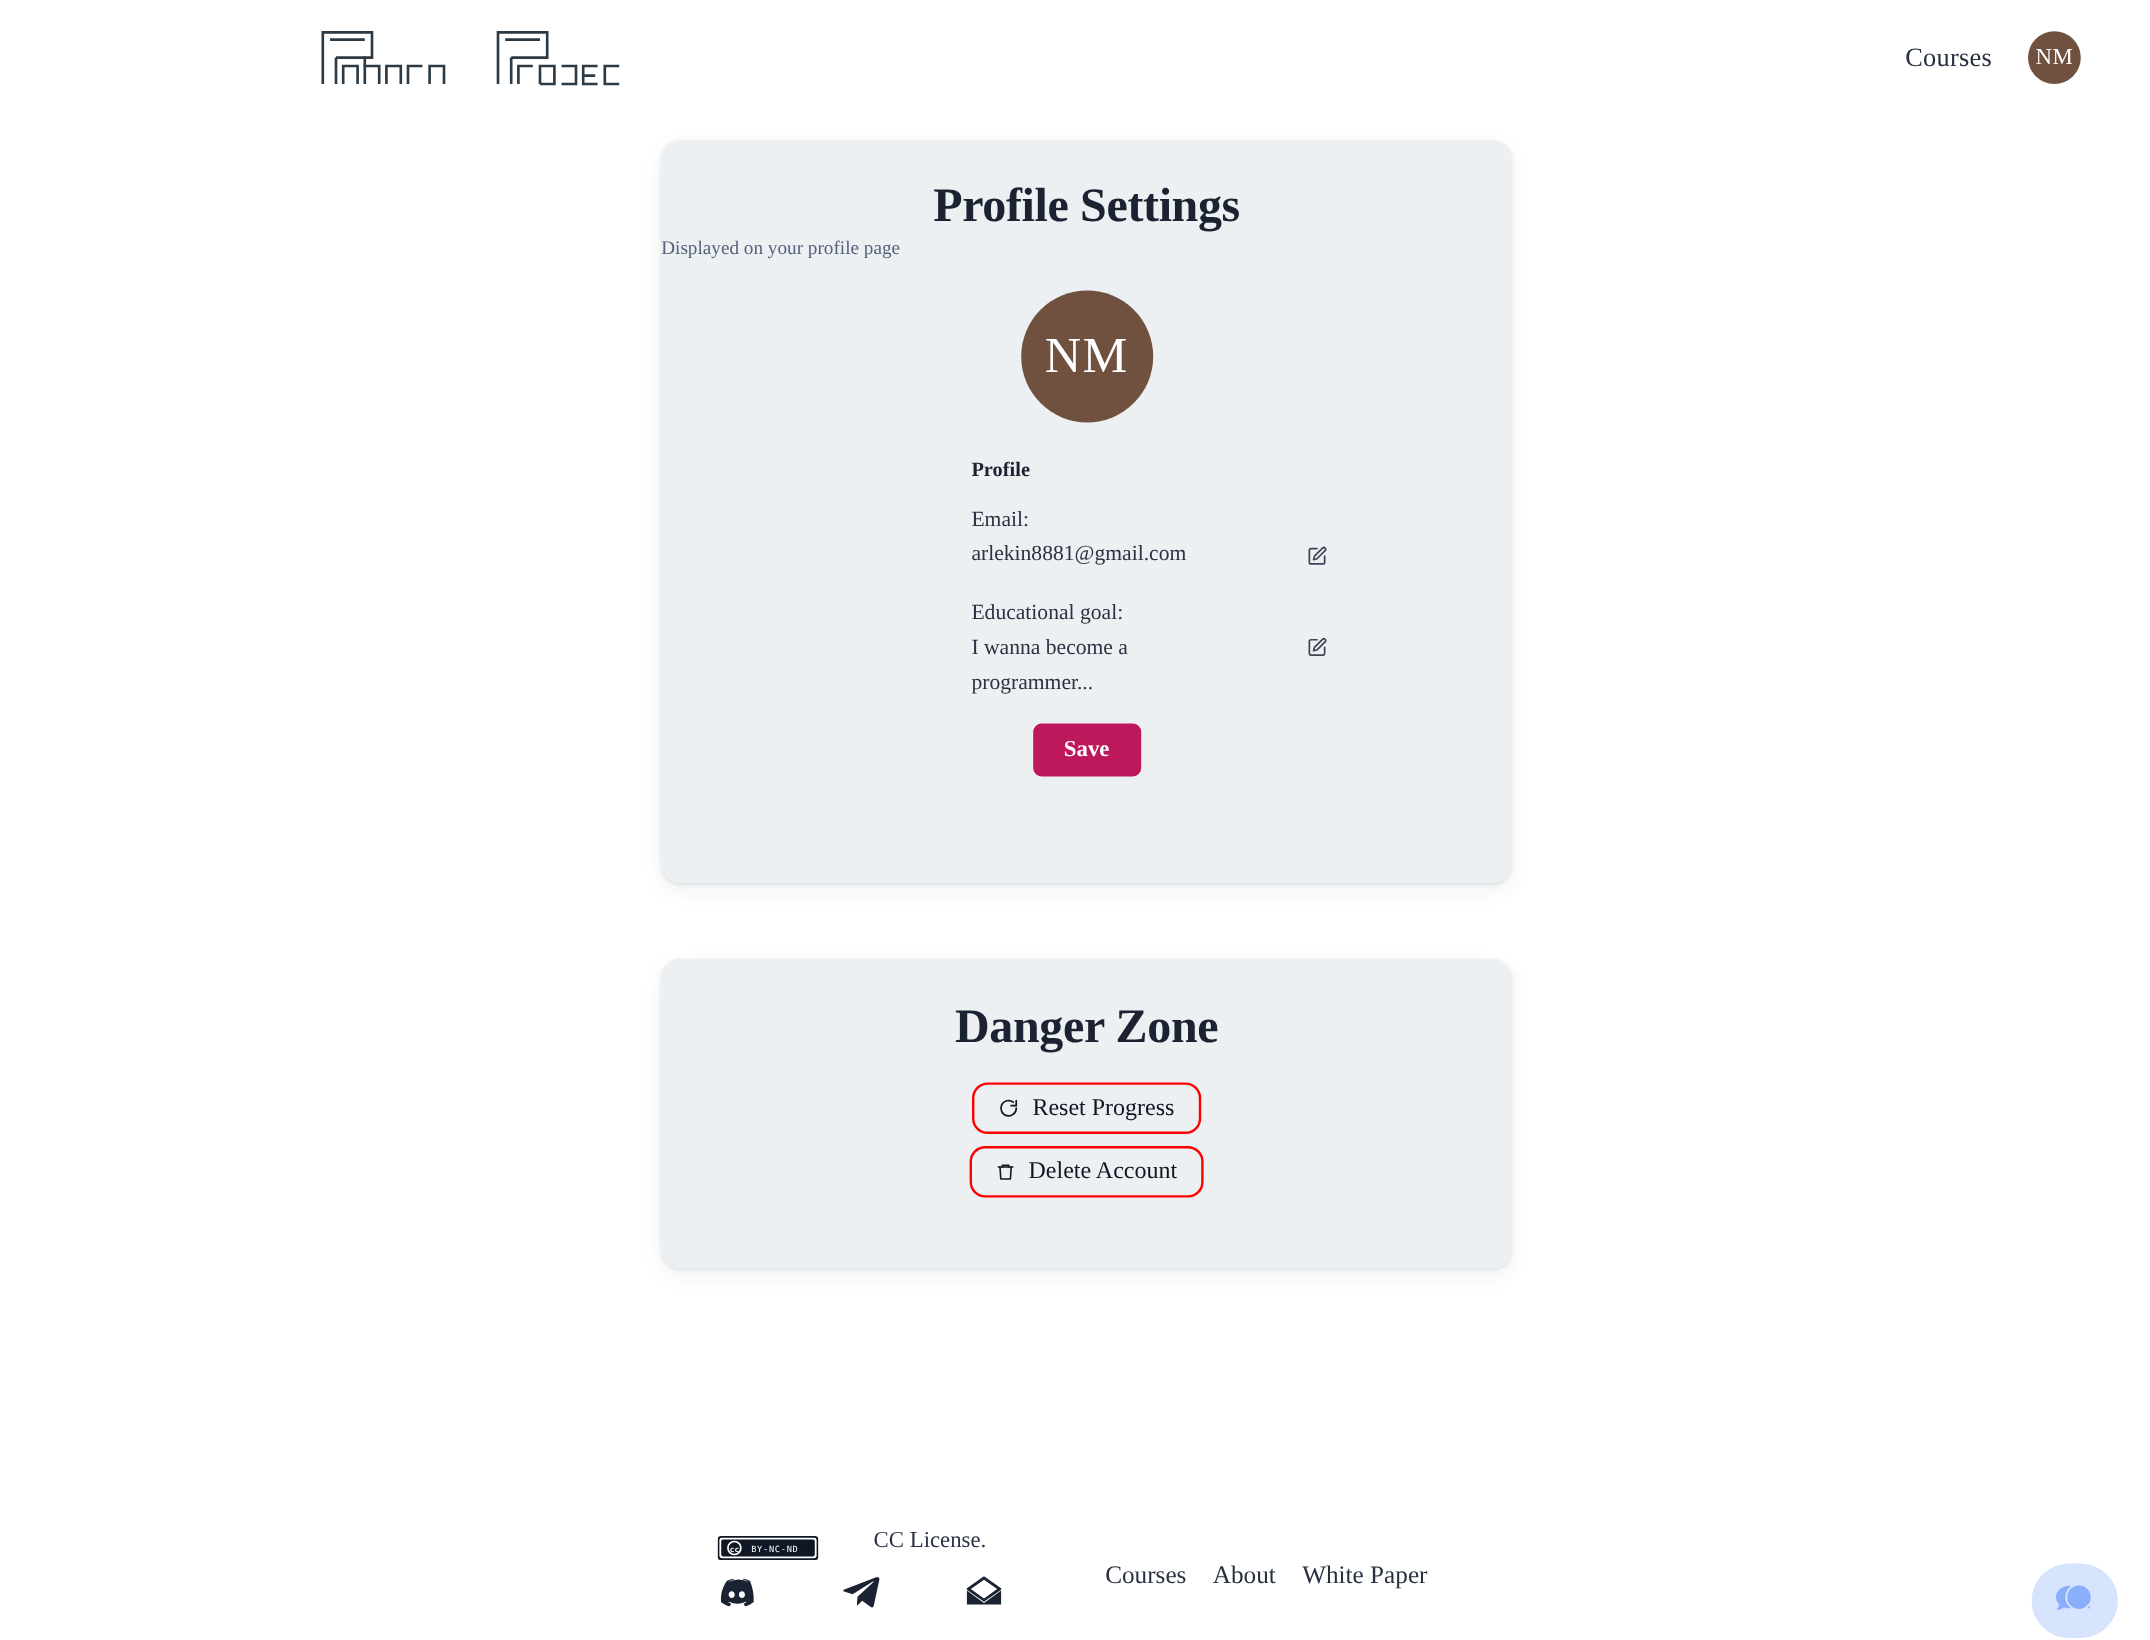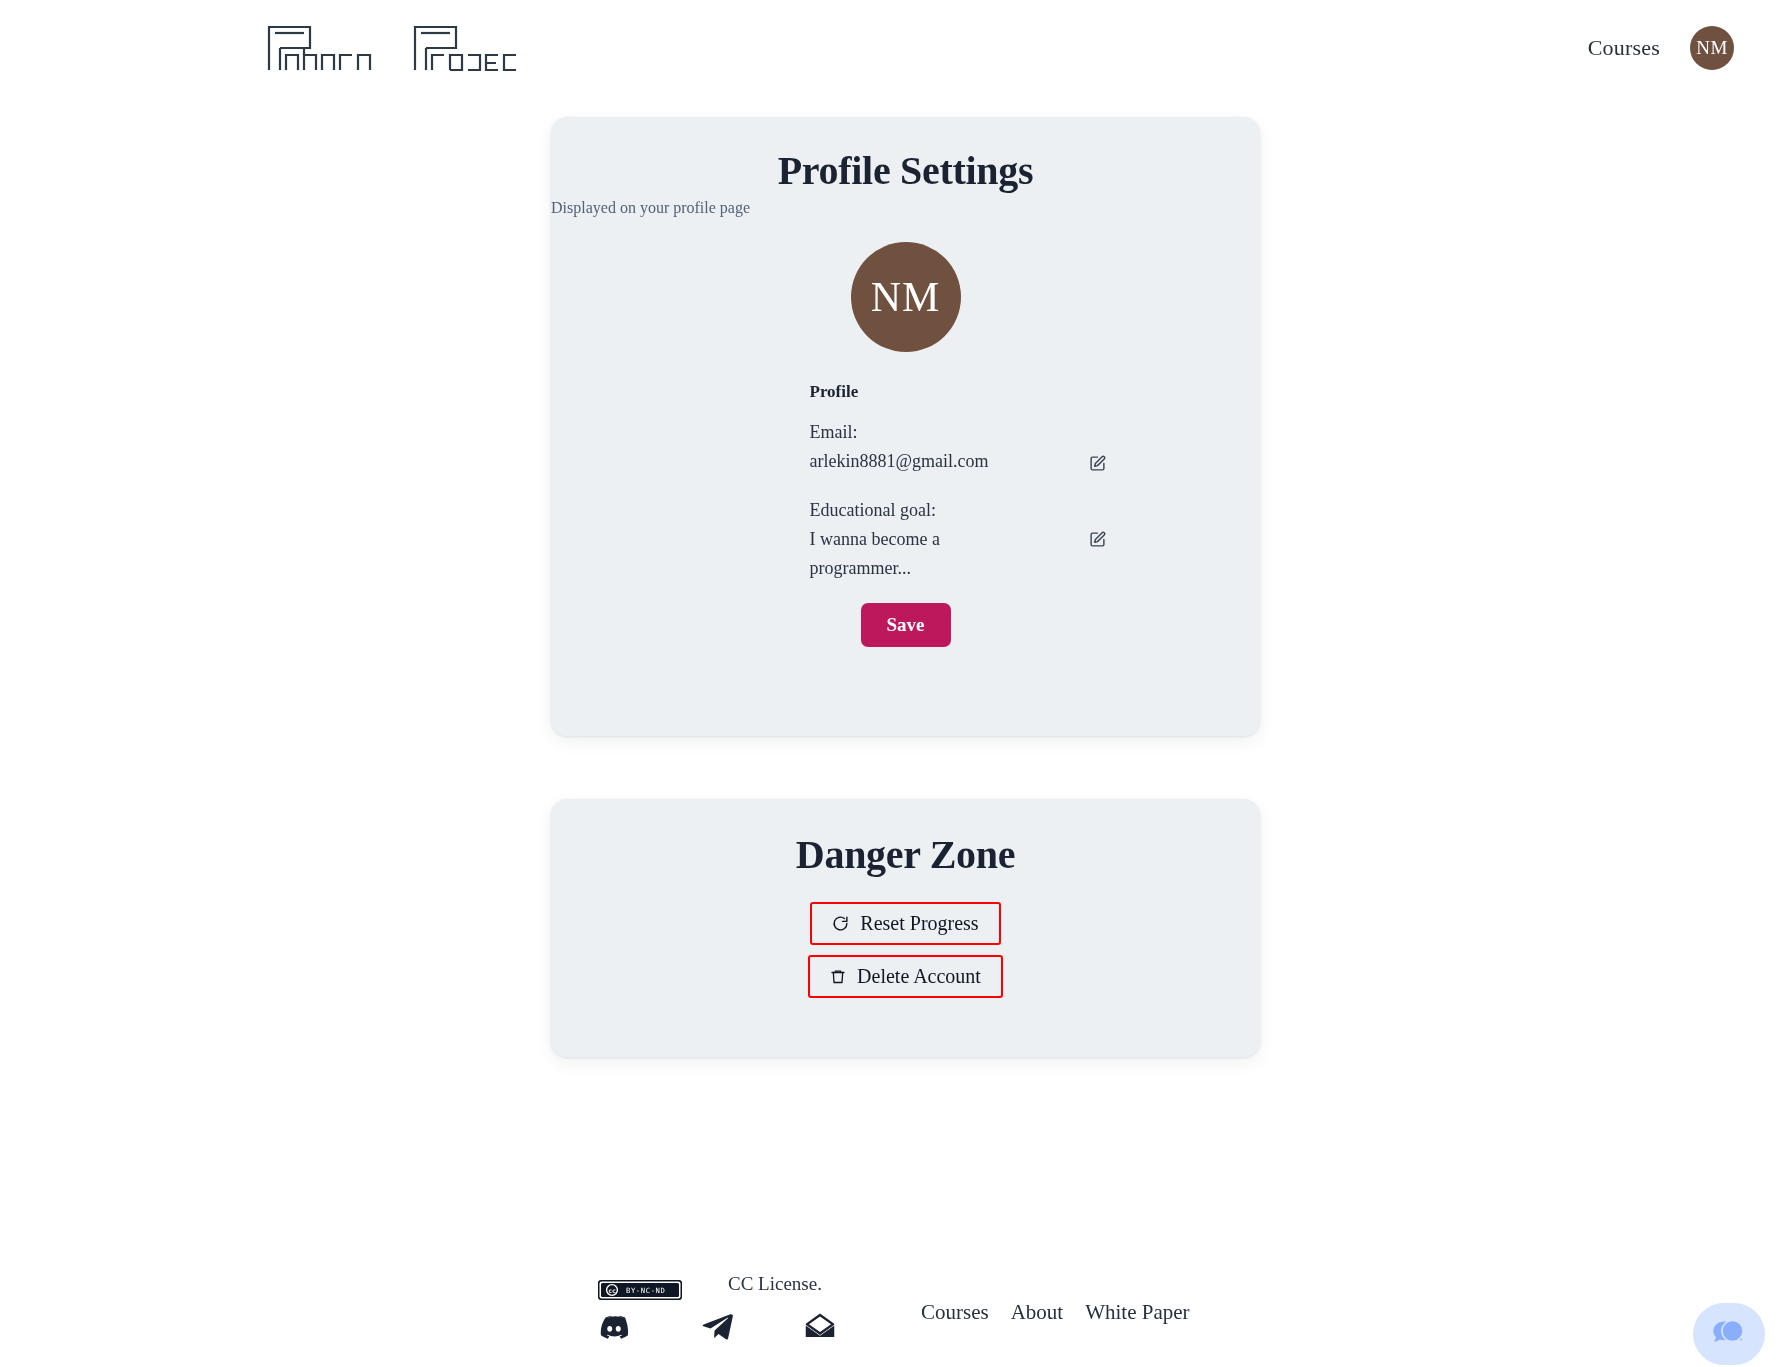--- a/index.html
+++ b/index.html
@@ -151,21 +151,21 @@
   .danger-btns {
     margin-top: 24px;
     display: flex;
     flex-direction: column;
     align-items: center;
     gap: 10px;
   }
   .danger-btn {
     background: #ecf0f2;
     border: 2px solid #ff0000;
-    border-radius: 3px;
+    border-radius: 13px;
     color: #101724;
     font-family: "Liberation Serif", serif;
     font-size: 20px;
     padding: 8px 20px;
     display: flex;
     align-items: center;
     gap: 11px;
     cursor: pointer;
     min-width: 182px;
     justify-content: center;

